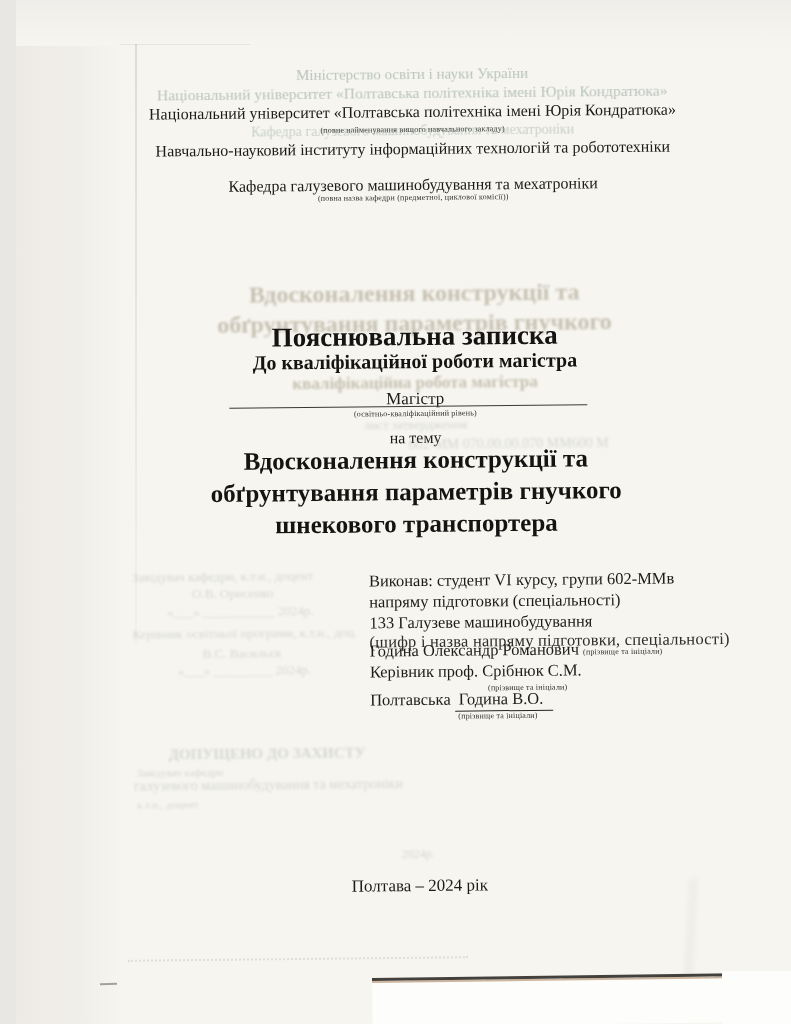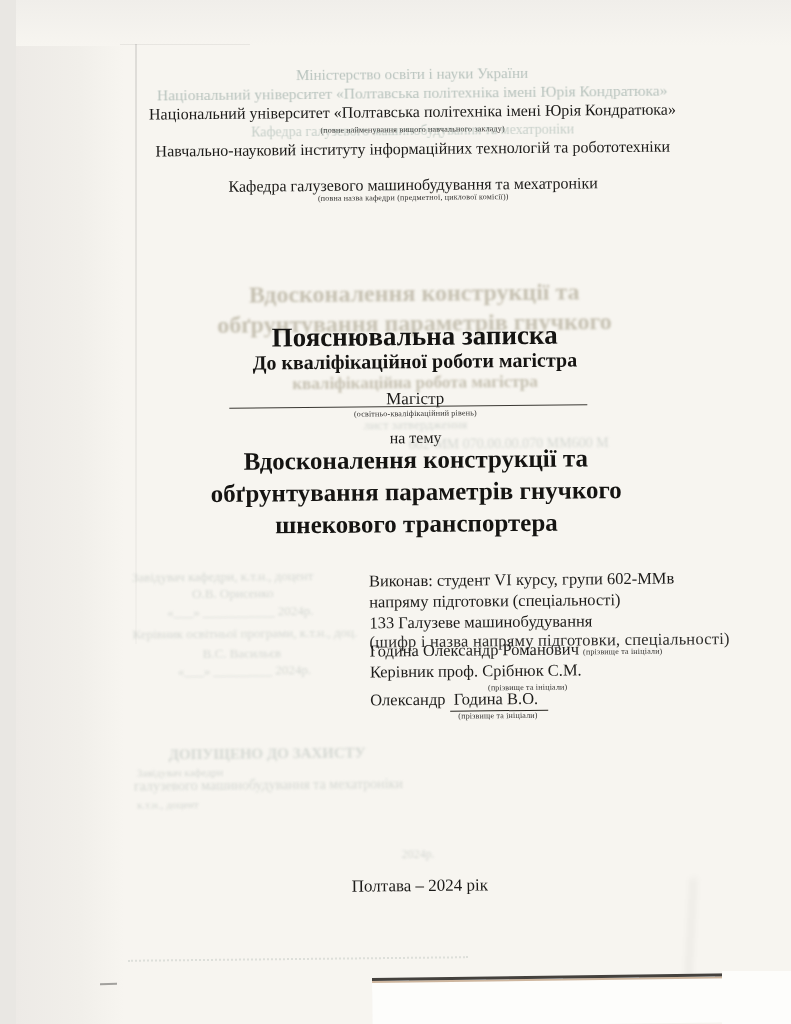--- a/index.html
+++ b/index.html
@@ -96,21 +96,21 @@
     <div class="t exe" style="top:593px;">напряму підготовки (спеціальності)</div>
     <div class="t exe" style="top:614px;">133 Галузеве машинобудування</div>
     <div class="t exe cap" style="top:633px;">(шифр і назва напряму підготовки, спеціальності)</div>
     <div class="t exe" style="top:642px;">
       <span>Година Олександр Романович</span>
       <span class="cap-inline">(прізвище та ініціали)</span>
     </div>
     <div class="t exe" style="top:663px;">Керівник  проф. Срібнюк С.М.</div>
     <div class="t cap" style="left:470px;top:684px;">(прізвище та ініціали)</div>
     <div class="t exe" style="top:691px;">
-      <span>Олександр </span>
+      <span>Полтавська </span>
       <span class="uline">Година В.О.</span>
     </div>
     <div class="t cap" style="left:440px;top:712px;">(прізвище та ініціали)</div>
 
     <div class="t ghost-faint" style="left:150px;top:744px;font-size:15px;font-weight:bold;">ДОПУЩЕНО ДО ЗАХИСТУ</div>
     <div class="t ghost-faint" style="left:118px;top:764px;font-size:11px;">Завідувач кафедри</div>
     <div class="t ghost-faint" style="left:115px;top:776px;font-size:14px;">галузевого машинобудування та мехатроніки</div>
     <div class="t ghost-faint" style="left:118px;top:796px;font-size:11px;">к.т.н., доцент</div>
 
     <div class="t ghost-faint" style="left:382px;top:848px;font-size:12px;">2024р.</div>

